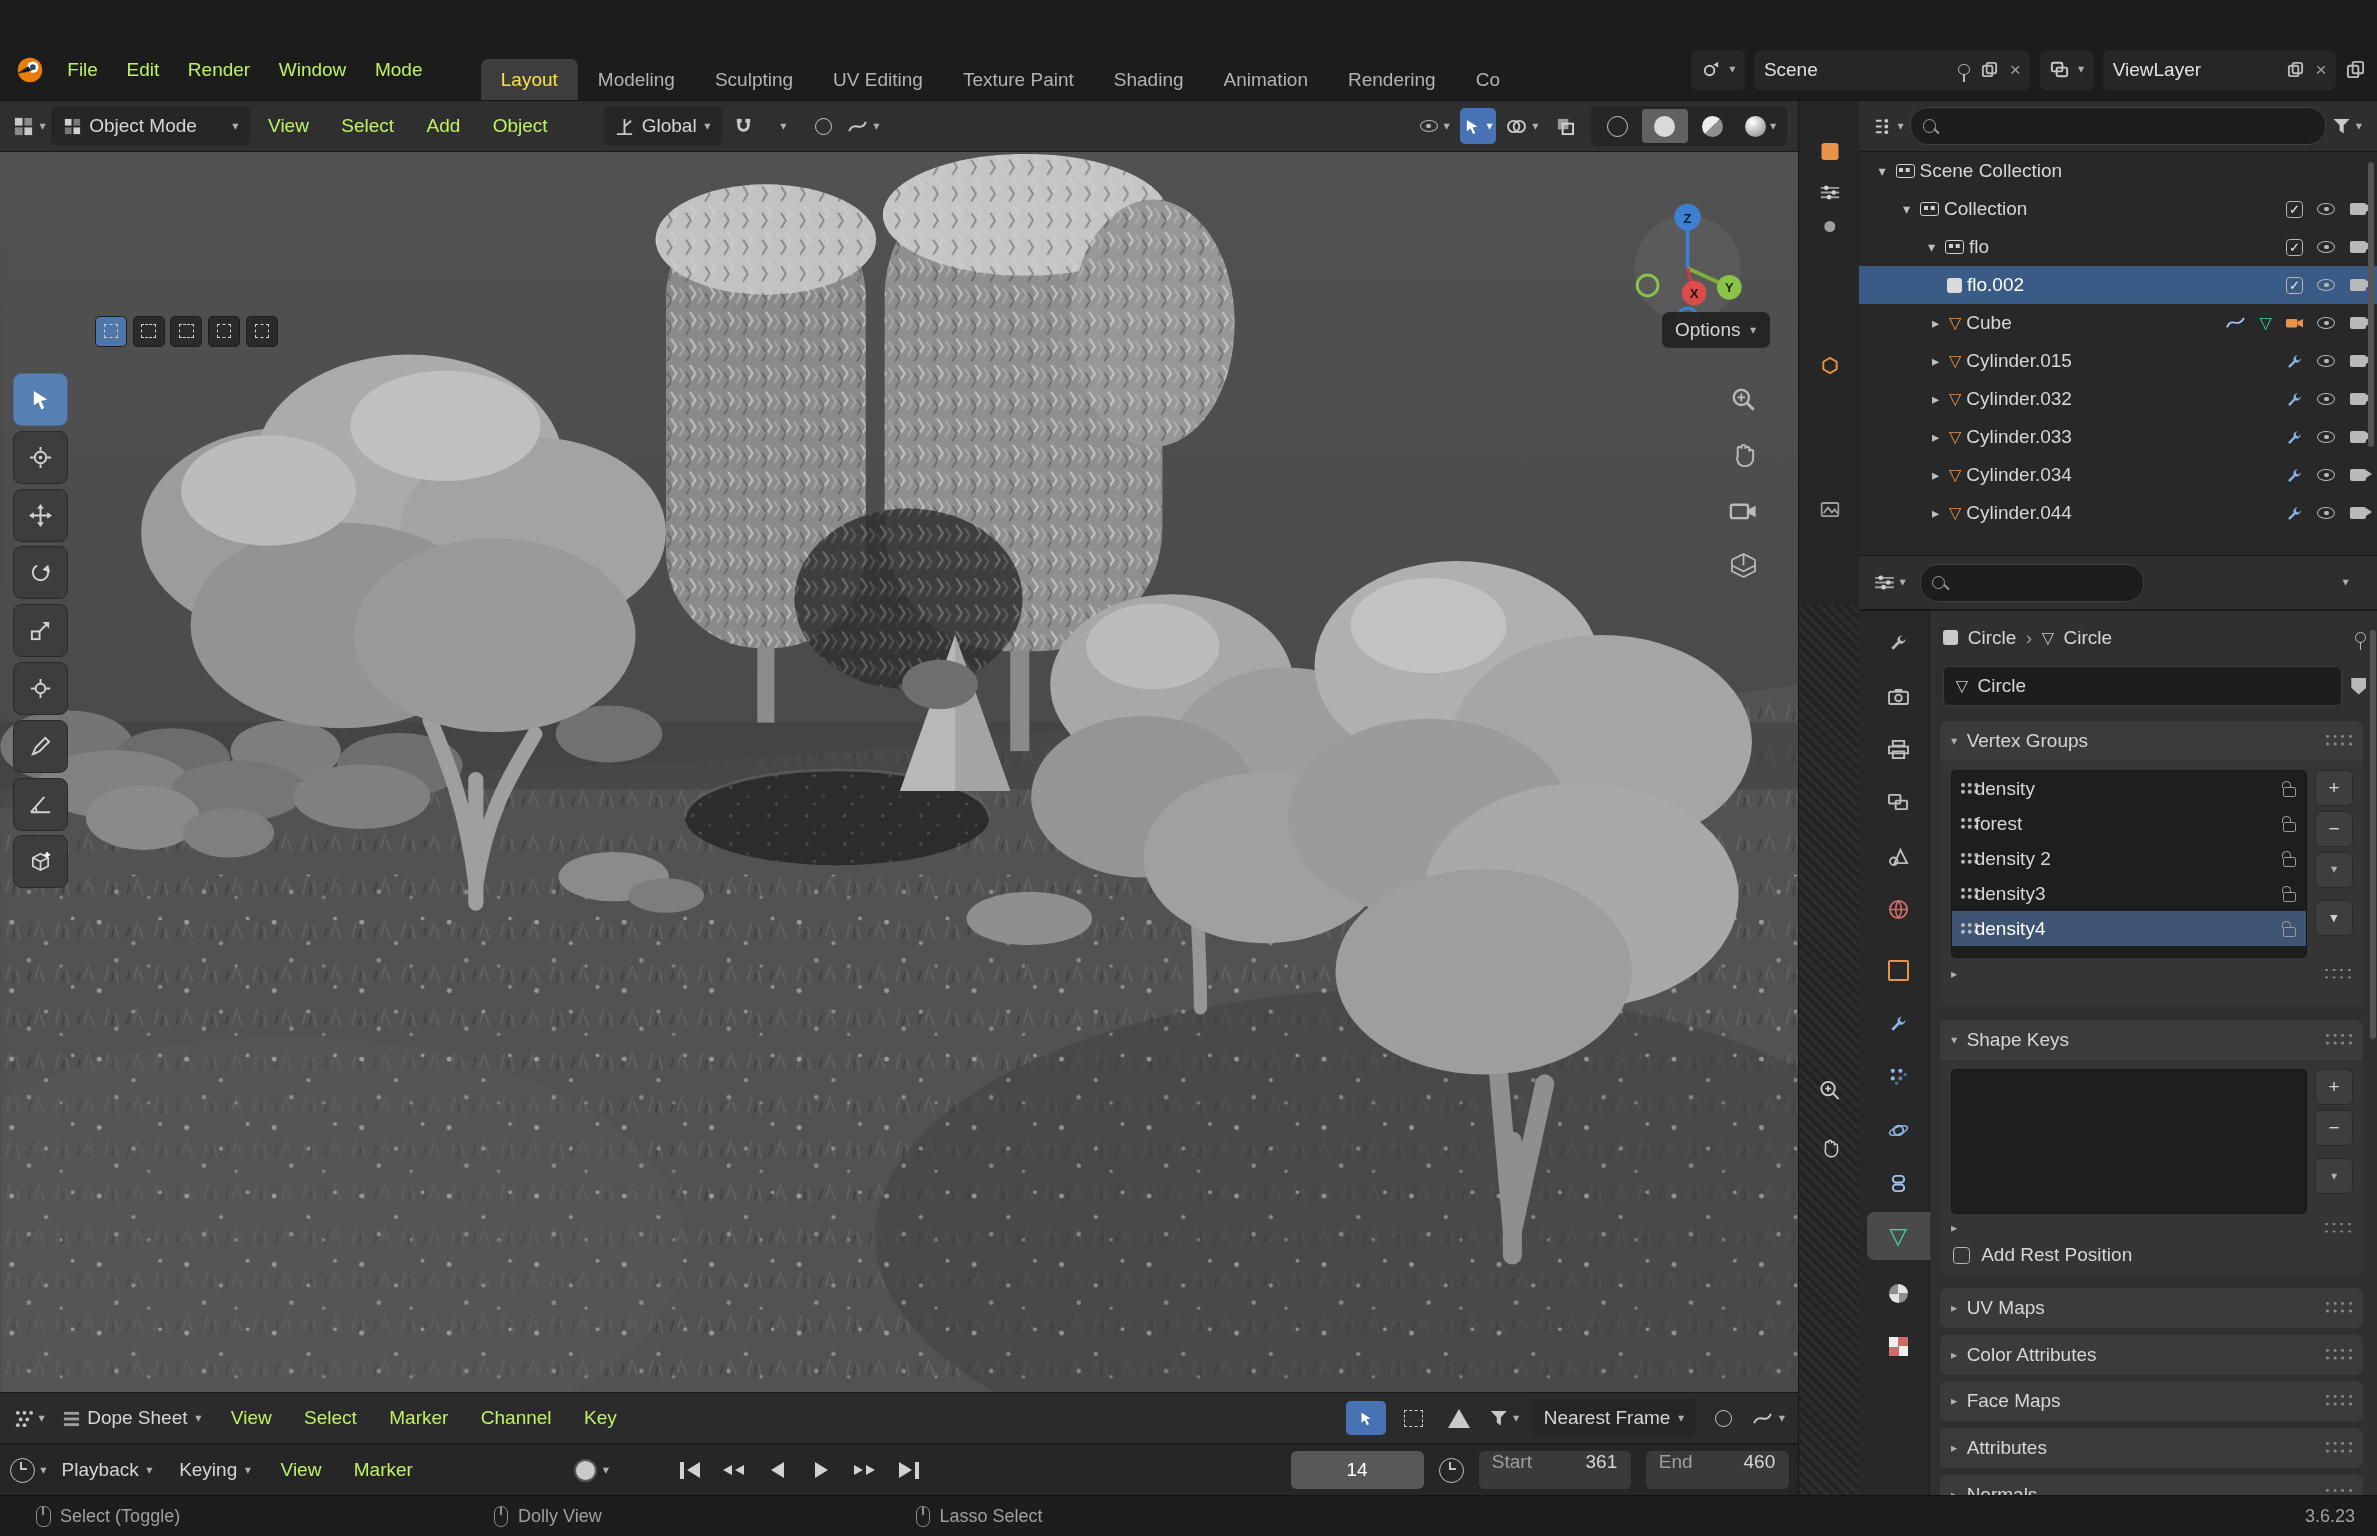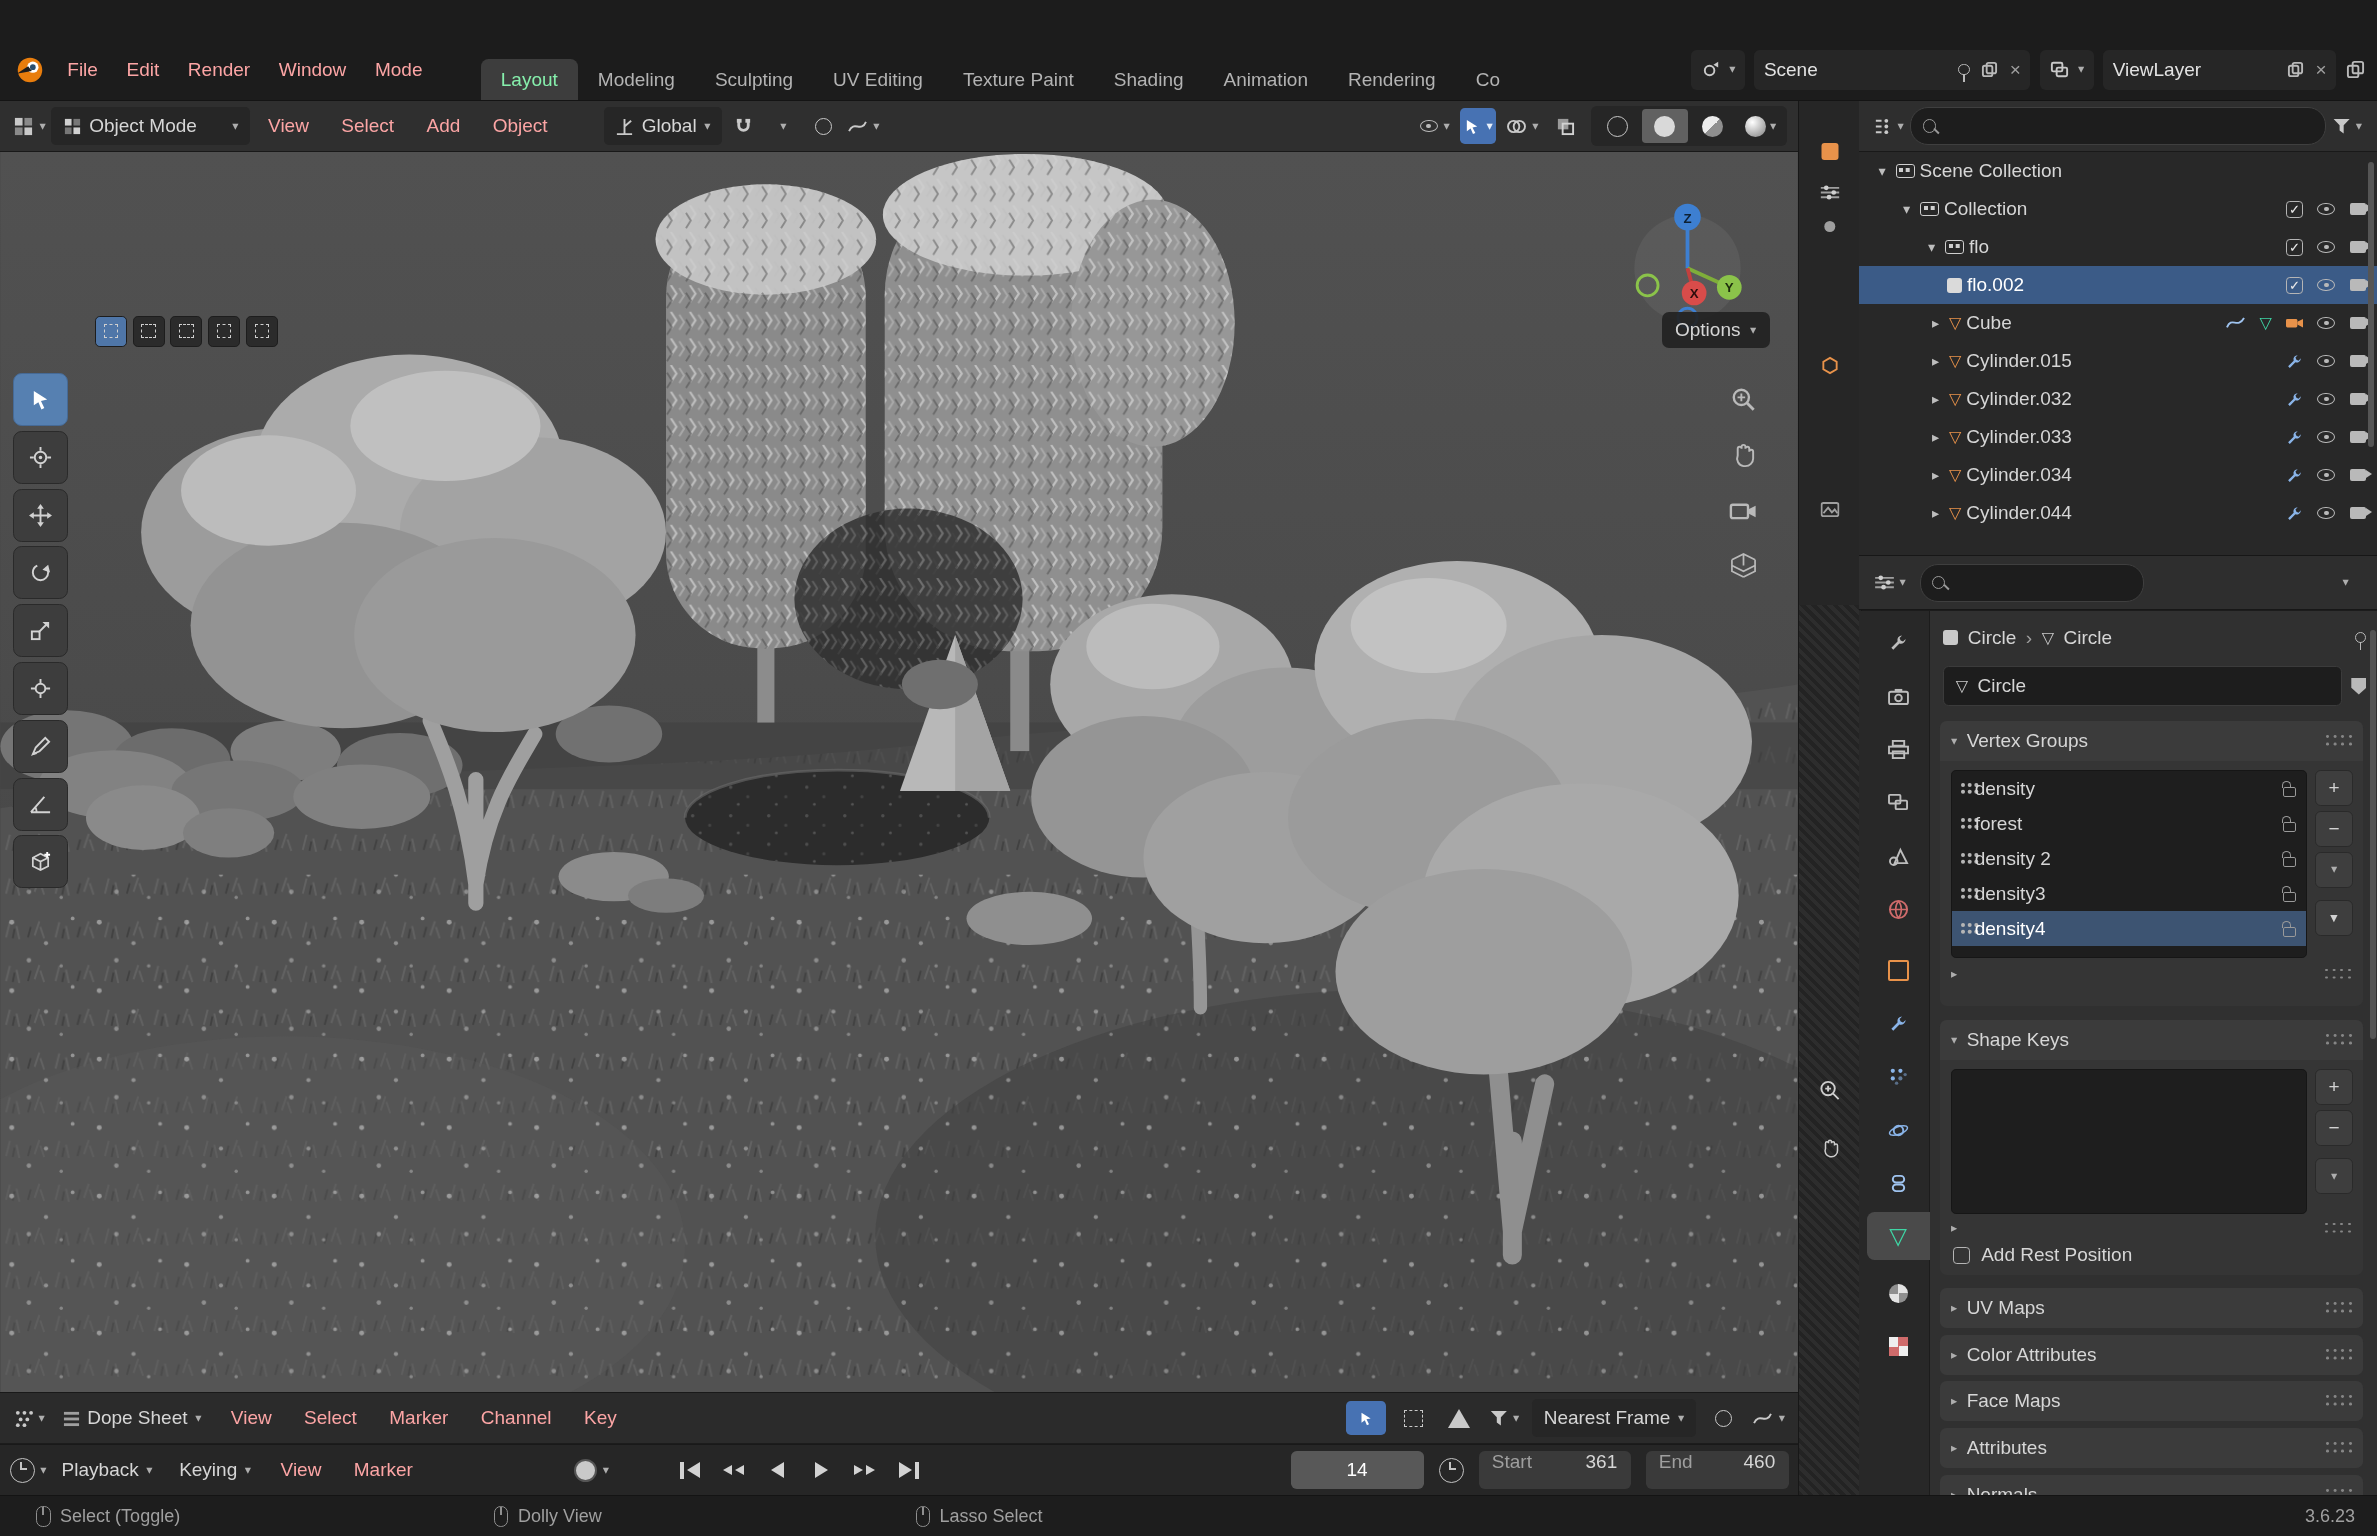--- a/index.html
+++ b/index.html
@@ -6,24 +6,24 @@
   #app{position:relative;width:2378px;height:1537px;background:#1c1c1c;overflow:hidden;
        font-family:"Liberation Sans","DejaVu Sans",sans-serif;color:#d6d6d6;font-size:19px;}
   .abs{position:absolute}
   .flex{display:flex;align-items:center}
   .chev{font-size:12.4px;color:#aeaeae;line-height:1}
   .dim{color:#9f9f9f}
 
   
   .topbar{left:0;top:0;width:2378px;height:101px;background:#1c1c1c;display:flex;align-items:flex-end;padding:0 13.3px;box-sizing:border-box;border-bottom:1px solid #141414}
   .topbar-row{display:flex;align-items:center;height:61px;width:100%}
-  .menu{padding:0 14.3px;height:38px;display:flex;align-items:center;color:#fca5a5}
+  .menu{padding:0 14.3px;height:38px;display:flex;align-items:center;color:#bef264}
   .tabs{display:flex;align-items:flex-end;margin-left:44px;height:61px;overflow:hidden;max-width:1103px}
   .tab{padding:9.5px 20px;color:#b3b3b3;border-radius:7.6px 7.6px 0 0;white-space:nowrap}
-  .tab.active{background:#3d3d3d;color:#86efac}
+  .tab.active{background:#3d3d3d;color:#fde047}
   .topbar-right{margin-left:auto;display:flex;align-items:center;gap:9.5px}
   .widget{display:flex;align-items:center;gap:7.6px;background:#262626;border-radius:5.7px;height:40px;padding:0 9.5px}
   .widget .val{color:#e2e2e2}
 
   
   .hdr{background:#2f2f2f;border-bottom:1px solid #191919;display:flex;align-items:center;padding:0 11.4px;box-sizing:border-box;gap:3.8px}
   .hwidget{display:flex;align-items:center;gap:7.6px;background:#262626;border-radius:4.8px;height:38px;padding:0 11.4px}
   .hbtn{height:36px;min-width:36px;border-radius:4.8px;display:flex;align-items:center;justify-content:center;gap:5.7px}
   .hbtn.blue{background:#4772b3}
   .seg{display:flex;align-items:center;background:#262626;border-radius:5.7px;padding:2.9px;gap:1.9px}

